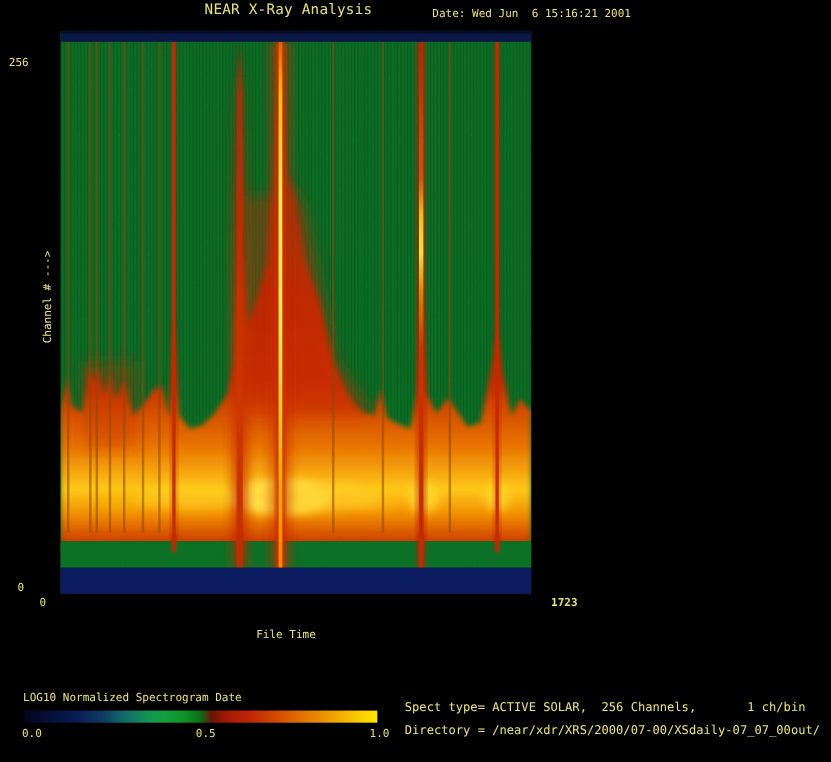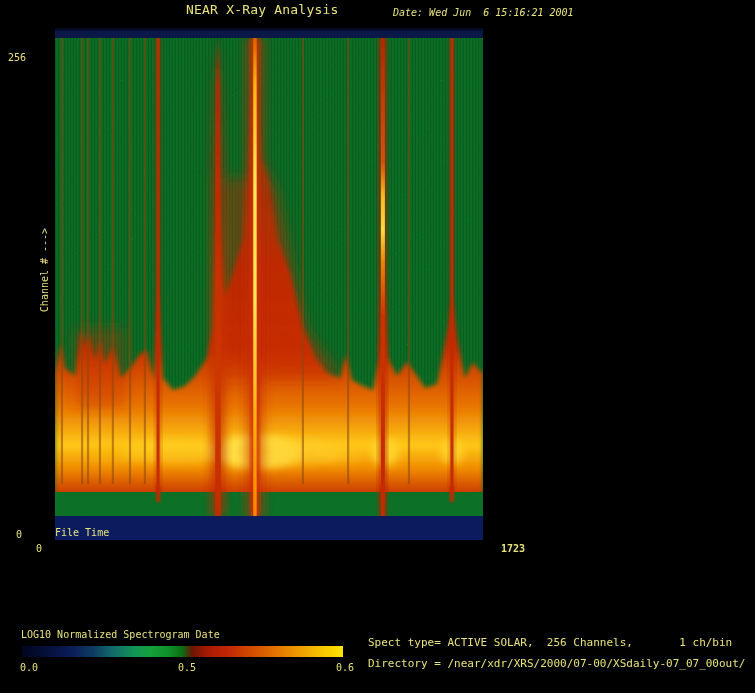--- a/index.html
+++ b/index.html
@@ -4,30 +4,30 @@
 <style>
   html,body{margin:0;padding:0;background:#000;}
   #screen{position:relative;width:755px;height:693px;background:#000;overflow:hidden;
           font-family:"DejaVu Sans Mono","Liberation Mono",monospace;color:#e9e27c;}
   .txt{position:absolute;white-space:pre;font-size:10px;line-height:12px;color:#e9e27c;}
   .title{font-size:13px;letter-spacing:0.2px;}
   .info{font-size:11px;}
   #ylab{position:absolute;left:44px;top:270px;transform:translate(-50%,-50%) rotate(-90deg);
         white-space:pre;font-size:10px;color:#e9e27c;}
   #plot{position:absolute;left:55px;top:28px;width:428px;height:512px;}
-  #xlabel{left:55px;top:527px;width:410px;}
+  #xlabel{left:55px;top:572px;width:410px;text-align:center;}
   #cbar{position:absolute;left:22px;top:646px;width:321px;height:11px;}
 </style>
 </head>
 <body>
 
 <div id="screen">
 
   <div class="txt title" style="left:186px;top:4px;">NEAR X-Ray Analysis</div>
-  <div class="txt" style="left:393px;top:7px;font-style:italic;">Date: Wed Jun  6 15:16:21 2001</div>
+  <div class="txt" style="left:393px;top:7px;">Date: Wed Jun  6 15:16:21 2001</div>
 
   <div class="txt" style="left:8px;top:20px;margin-top:32px;">256</div>
   <div class="txt" style="left:16px;top:529px;">0</div>
   <div id="ylab">Channel # ---&gt;</div>
 
   <svg id="plot" viewBox="0 0 428 512" preserveAspectRatio="none">
     <defs>
       <filter id="grain" x="0" y="0" width="100%" height="100%">
         <feTurbulence type="fractalNoise" baseFrequency="0.8" numOctaves="2" seed="7" result="t"></feTurbulence>
         <feColorMatrix in="t" type="matrix" values="0 0 0 0 0  0 0 0 0 0  0 0 0 0 0  0.9 0.9 0.9 0 0" result="a"></feColorMatrix>
@@ -161,17 +161,17 @@
   </svg>
 
   <div class="txt" style="left:36px;top:543px;">0</div>
   <div class="txt" id="xlabel">File Time</div>
   <div class="txt" style="left:501px;top:543px;font-weight:bold;">1723</div>
 
   <div class="txt" style="left:21px;top:629px;">LOG10 Normalized Spectrogram Date</div>
   <div id="cbar" style="background: linear-gradient(90deg, rgb(1, 5, 30) 0%, rgb(5, 16, 60) 8%, rgb(10, 28, 85) 15%, rgb(14, 58, 98) 22%, rgb(17, 105, 107) 28%, rgb(18, 148, 85) 35%, rgb(20, 160, 60) 40%, rgb(15, 143, 40) 46%, rgb(12, 109, 20) 50%, rgb(107, 21, 4) 53%, rgb(168, 26, 3) 58%, rgb(194, 38, 4) 64%, rgb(212, 78, 0) 72%, rgb(228, 120, 0) 80%, rgb(238, 160, 0) 87%, rgb(248, 200, 0) 94%, rgb(255, 228, 0) 100%);"></div>
   <div class="txt" style="left:20px;top:662px;text-align:right;">0.0</div>
   <div class="txt" style="left:178px;top:662px;">0.5</div>
-  <div class="txt" style="left:336px;top:662px;">0.6</div>
+  <div class="txt" style="left:336px;top:662px;">1.0</div>
 
   <div class="txt info" style="left:368px;top:637px;">Spect type= ACTIVE SOLAR,  256 Channels,       1 ch/bin</div>
   <div class="txt info" style="left:368px;top:658px;">Directory = /near/xdr/XRS/2000/07-00/XSdaily-07_07_00out/</div>
 </div>
 
 </body></html>

